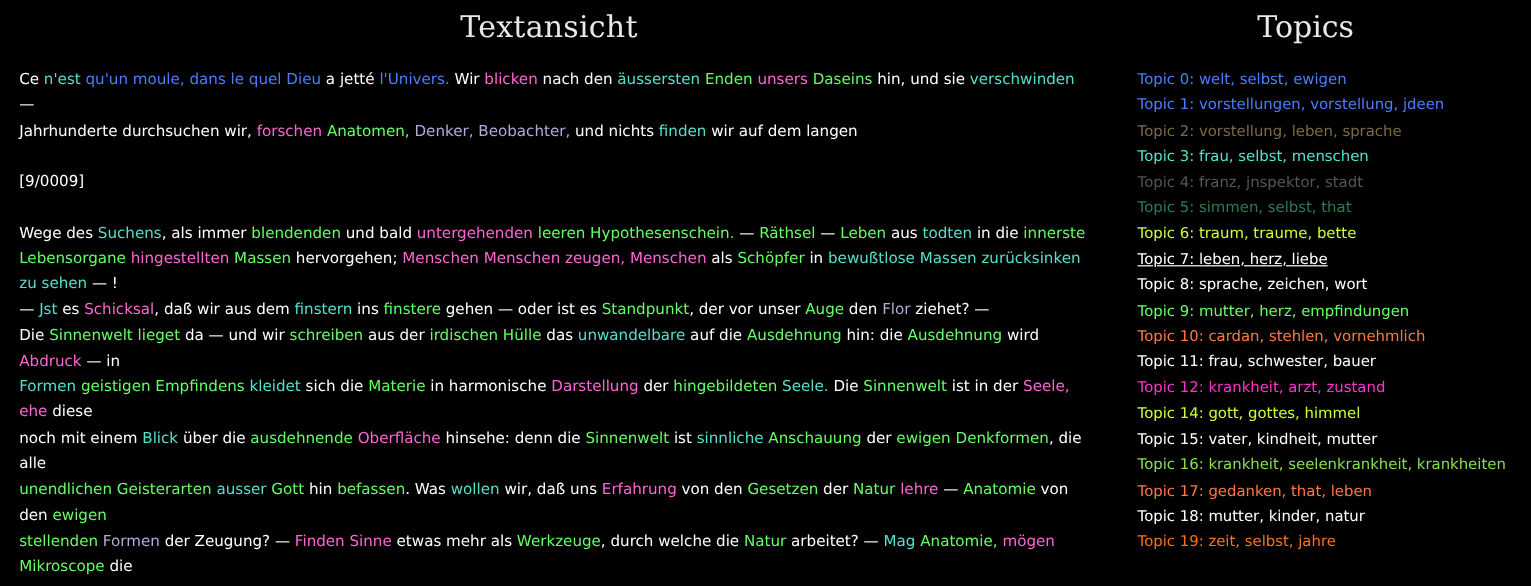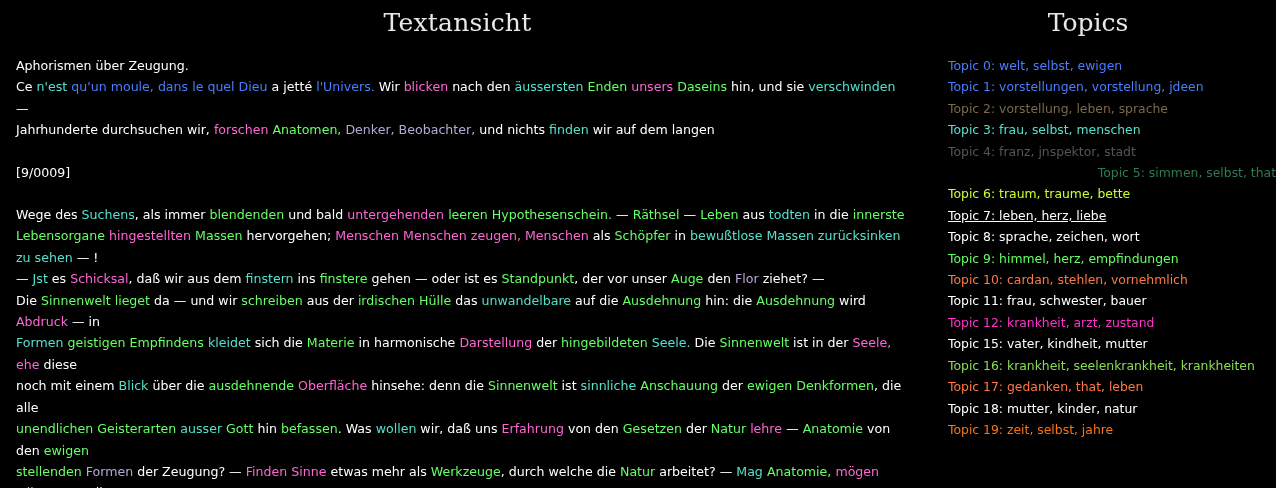--- a/index.html
+++ b/index.html
@@ -82,21 +82,20 @@
   }
 </style>
 </head>
 <body>
 
 <div class="page">
 
   <div class="text-panel">
     <div class="panel-title">Textansicht</div>
     <div class="text-body" id="text-body">
-        <div class="para"><span class="tok" style="color: rgb(255, 255, 255);">Aphorismen über Zeugung.</span></div>
         <div class="para"><span class="tok" style="color: rgb(255, 255, 255);">Ce </span><span class="tok" style="color: rgb(85, 224, 204);">n'est</span><span class="tok" style="color: rgb(255, 255, 255);"> </span><span class="tok" style="color: rgb(74, 125, 255);">qu'un moule, dans le quel Dieu</span><span class="tok" style="color: rgb(255, 255, 255);"> a jetté </span><span class="tok" style="color: rgb(74, 125, 255);">l'Univers.</span><span class="tok" style="color: rgb(255, 255, 255);"> Wir </span><span class="tok" style="color: rgb(255, 102, 212);">blicken</span><span class="tok" style="color: rgb(255, 255, 255);"> nach den </span><span class="tok" style="color: rgb(85, 224, 204);">äussersten</span><span class="tok" style="color: rgb(255, 255, 255);"> </span><span class="tok" style="color: rgb(102, 255, 102);">Enden</span><span class="tok" style="color: rgb(255, 255, 255);"> </span><span class="tok" style="color: rgb(255, 102, 212);">unsers</span><span class="tok" style="color: rgb(255, 255, 255);"> </span><span class="tok" style="color: rgb(102, 255, 102);">Daseins</span><span class="tok" style="color: rgb(255, 255, 255);"> hin, und sie </span><span class="tok" style="color: rgb(85, 224, 204);">verschwinden</span><span class="tok" style="color: rgb(255, 255, 255);"> —</span></div>
         <div class="para spacer-after"><span class="tok" style="color: rgb(255, 255, 255);">Jahrhunderte durchsuchen wir, </span><span class="tok" style="color: rgb(255, 102, 212);">forschen</span><span class="tok" style="color: rgb(255, 255, 255);"> </span><span class="tok" style="color: rgb(102, 255, 102);">Anatomen,</span><span class="tok" style="color: rgb(255, 255, 255);"> </span><span class="tok" style="color: rgb(184, 168, 216);">Denker, Beobachter,</span><span class="tok" style="color: rgb(255, 255, 255);"> und nichts </span><span class="tok" style="color: rgb(85, 224, 204);">finden</span><span class="tok" style="color: rgb(255, 255, 255);"> wir auf dem langen</span></div>
         <div class="para spacer-after"><span class="tok" style="color: rgb(255, 255, 255);">[9/0009]</span></div>
         <div class="para"><span class="tok" style="color: rgb(255, 255, 255);">Wege des </span><span class="tok" style="color: rgb(85, 224, 204);">Suchens</span><span class="tok" style="color: rgb(255, 255, 255);">, als immer </span><span class="tok" style="color: rgb(102, 255, 102);">blendenden</span><span class="tok" style="color: rgb(255, 255, 255);"> und bald </span><span class="tok" style="color: rgb(255, 102, 212);">untergehenden</span><span class="tok" style="color: rgb(255, 255, 255);"> </span><span class="tok" style="color: rgb(102, 255, 102);">leeren Hypothesenschein.</span><span class="tok" style="color: rgb(255, 255, 255);"> — </span><span class="tok" style="color: rgb(102, 255, 102);">Räthsel</span><span class="tok" style="color: rgb(255, 255, 255);"> — </span><span class="tok" style="color: rgb(102, 255, 102);">Leben</span><span class="tok" style="color: rgb(255, 255, 255);"> aus </span><span class="tok" style="color: rgb(85, 224, 204);">todten</span><span class="tok" style="color: rgb(255, 255, 255);"> in die </span><span class="tok" style="color: rgb(102, 255, 102);">innerste</span></div>
         <div class="para"><span class="tok" style="color: rgb(102, 255, 102);">Lebensorgane</span><span class="tok" style="color: rgb(255, 255, 255);"> </span><span class="tok" style="color: rgb(255, 102, 212);">hingestellten</span><span class="tok" style="color: rgb(255, 255, 255);"> </span><span class="tok" style="color: rgb(102, 255, 102);">Massen</span><span class="tok" style="color: rgb(255, 255, 255);"> hervorgehen; </span><span class="tok" style="color: rgb(255, 102, 212);">Menschen Menschen zeugen,</span><span class="tok" style="color: rgb(255, 255, 255);"> </span><span class="tok" style="color: rgb(255, 102, 212);">Menschen</span><span class="tok" style="color: rgb(255, 255, 255);"> als </span><span class="tok" style="color: rgb(102, 255, 102);">Schöpfer</span><span class="tok" style="color: rgb(255, 255, 255);"> in </span><span class="tok" style="color: rgb(85, 224, 204);">bewußtlose Massen zurücksinken zu sehen</span><span class="tok" style="color: rgb(255, 255, 255);"> — !</span></div>
         <div class="para"><span class="tok" style="color: rgb(255, 255, 255);">— </span><span class="tok" style="color: rgb(85, 224, 204);">Jst</span><span class="tok" style="color: rgb(255, 255, 255);"> es </span><span class="tok" style="color: rgb(255, 102, 212);">Schicksal</span><span class="tok" style="color: rgb(255, 255, 255);">, daß wir aus dem </span><span class="tok" style="color: rgb(85, 224, 204);">finstern</span><span class="tok" style="color: rgb(255, 255, 255);"> ins </span><span class="tok" style="color: rgb(102, 255, 102);">finstere</span><span class="tok" style="color: rgb(255, 255, 255);"> gehen — oder ist es </span><span class="tok" style="color: rgb(102, 255, 102);">Standpunkt</span><span class="tok" style="color: rgb(255, 255, 255);">, der vor unser </span><span class="tok" style="color: rgb(102, 255, 102);">Auge</span><span class="tok" style="color: rgb(255, 255, 255);"> den </span><span class="tok" style="color: rgb(184, 168, 216);">Flor</span><span class="tok" style="color: rgb(255, 255, 255);"> ziehet? —</span></div>
         <div class="para"><span class="tok" style="color: rgb(255, 255, 255);">Die </span><span class="tok" style="color: rgb(102, 255, 102);">Sinnenwelt lieget</span><span class="tok" style="color: rgb(255, 255, 255);"> da — und wir </span><span class="tok" style="color: rgb(102, 255, 102);">schreiben</span><span class="tok" style="color: rgb(255, 255, 255);"> aus der </span><span class="tok" style="color: rgb(102, 255, 102);">irdischen Hülle</span><span class="tok" style="color: rgb(255, 255, 255);"> das </span><span class="tok" style="color: rgb(85, 224, 204);">unwandelbare</span><span class="tok" style="color: rgb(255, 255, 255);"> auf die </span><span class="tok" style="color: rgb(102, 255, 102);">Ausdehnung</span><span class="tok" style="color: rgb(255, 255, 255);"> hin: die </span><span class="tok" style="color: rgb(102, 255, 102);">Ausdehnung</span><span class="tok" style="color: rgb(255, 255, 255);"> wird </span><span class="tok" style="color: rgb(255, 102, 212);">Abdruck</span><span class="tok" style="color: rgb(255, 255, 255);"> — in</span></div>
         <div class="para"><span class="tok" style="color: rgb(85, 224, 204);">Formen</span><span class="tok" style="color: rgb(255, 255, 255);"> </span><span class="tok" style="color: rgb(102, 255, 102);">geistigen Empfindens</span><span class="tok" style="color: rgb(255, 255, 255);"> </span><span class="tok" style="color: rgb(85, 224, 204);">kleidet</span><span class="tok" style="color: rgb(255, 255, 255);"> sich die </span><span class="tok" style="color: rgb(102, 255, 102);">Materie</span><span class="tok" style="color: rgb(255, 255, 255);"> in harmonische </span><span class="tok" style="color: rgb(255, 102, 212);">Darstellung</span><span class="tok" style="color: rgb(255, 255, 255);"> der </span><span class="tok" style="color: rgb(102, 255, 102);">hingebildeten</span><span class="tok" style="color: rgb(255, 255, 255);"> </span><span class="tok" style="color: rgb(85, 224, 204);">Seele.</span><span class="tok" style="color: rgb(255, 255, 255);"> Die </span><span class="tok" style="color: rgb(102, 255, 102);">Sinnenwelt</span><span class="tok" style="color: rgb(255, 255, 255);"> ist in der </span><span class="tok" style="color: rgb(255, 102, 212);">Seele, ehe</span><span class="tok" style="color: rgb(255, 255, 255);"> diese</span></div>
         <div class="para"><span class="tok" style="color: rgb(255, 255, 255);">noch mit einem </span><span class="tok" style="color: rgb(85, 224, 204);">Blick</span><span class="tok" style="color: rgb(255, 255, 255);"> über die </span><span class="tok" style="color: rgb(102, 255, 102);">ausdehnende</span><span class="tok" style="color: rgb(255, 255, 255);"> </span><span class="tok" style="color: rgb(255, 102, 212);">Oberfläche</span><span class="tok" style="color: rgb(255, 255, 255);"> hinsehe: denn die </span><span class="tok" style="color: rgb(102, 255, 102);">Sinnenwelt</span><span class="tok" style="color: rgb(255, 255, 255);"> ist </span><span class="tok" style="color: rgb(85, 224, 204);">sinnliche</span><span class="tok" style="color: rgb(255, 255, 255);"> </span><span class="tok" style="color: rgb(102, 255, 102);">Anschauung</span><span class="tok" style="color: rgb(255, 255, 255);"> der </span><span class="tok" style="color: rgb(102, 255, 102);">ewigen Denkformen</span><span class="tok" style="color: rgb(255, 255, 255);">, die alle</span></div>
         <div class="para"><span class="tok" style="color: rgb(102, 255, 102);">unendlichen Geisterarten</span><span class="tok" style="color: rgb(255, 255, 255);"> </span><span class="tok" style="color: rgb(85, 224, 204);">ausser</span><span class="tok" style="color: rgb(255, 255, 255);"> </span><span class="tok" style="color: rgb(102, 255, 102);">Gott</span><span class="tok" style="color: rgb(255, 255, 255);"> hin </span><span class="tok" style="color: rgb(102, 255, 102);">befassen</span><span class="tok" style="color: rgb(255, 255, 255);">. Was </span><span class="tok" style="color: rgb(85, 224, 204);">wollen</span><span class="tok" style="color: rgb(255, 255, 255);"> wir, daß uns </span><span class="tok" style="color: rgb(255, 102, 212);">Erfahrung</span><span class="tok" style="color: rgb(255, 255, 255);"> von den </span><span class="tok" style="color: rgb(102, 255, 102);">Gesetzen</span><span class="tok" style="color: rgb(255, 255, 255);"> der </span><span class="tok" style="color: rgb(102, 255, 102);">Natur</span><span class="tok" style="color: rgb(255, 255, 255);"> </span><span class="tok" style="color: rgb(255, 102, 212);">lehre</span><span class="tok" style="color: rgb(255, 255, 255);"> — </span><span class="tok" style="color: rgb(102, 255, 102);">Anatomie</span><span class="tok" style="color: rgb(255, 255, 255);"> von den </span><span class="tok" style="color: rgb(102, 255, 102);">ewigen</span></div>
@@ -105,28 +104,29 @@
   </div>
 
   <div class="topics-panel">
     <div class="topics-title">Topics</div>
     <div class="topics-list" id="topics-list">
         <div class="topic-item" style="color: rgb(74, 125, 255);">Topic 0: welt, selbst, ewigen</div>
         <div class="topic-item" style="color: rgb(74, 125, 255);">Topic 1: vorstellungen, vorstellung, jdeen</div>
         <div class="topic-item" style="color: rgb(122, 106, 74);">Topic 2: vorstellung, leben, sprache</div>
         <div class="topic-item" style="color: rgb(85, 224, 204);">Topic 3: frau, selbst, menschen</div>
         <div class="topic-item" style="color: rgb(85, 85, 85);">Topic 4: franz, jnspektor, stadt</div>
-        <div class="topic-item" style="color: rgb(47, 122, 82); text-align: right;">Topic 5: simmen, selbst, that</div>
+        <div class="topic-item" style="color: rgb(47, 122, 82);">Topic 5: simmen, selbst, that</div>
         <div class="topic-item" style="color: rgb(204, 255, 51);">Topic 6: traum, traume, bette</div>
         <div class="topic-item" style="color: rgb(255, 255, 255); text-decoration: underline;">Topic 7: leben, herz, liebe</div>
         <div class="topic-item" style="color: rgb(255, 255, 255);">Topic 8: sprache, zeichen, wort</div>
-        <div class="topic-item" style="color: rgb(102, 255, 102);">Topic 9: himmel, herz, empfindungen</div>
+        <div class="topic-item" style="color: rgb(102, 255, 102);">Topic 9: mutter, herz, empfindungen</div>
         <div class="topic-item" style="color: rgb(255, 119, 68);">Topic 10: cardan, stehlen, vornehmlich</div>
         <div class="topic-item" style="color: rgb(255, 255, 255);">Topic 11: frau, schwester, bauer</div>
         <div class="topic-item" style="color: rgb(255, 51, 204);">Topic 12: krankheit, arzt, zustand</div>
+        <div class="topic-item" style="color: rgb(204, 255, 51);">Topic 14: gott, gottes, himmel</div>
         <div class="topic-item" style="color: rgb(255, 255, 255);">Topic 15: vater, kindheit, mutter</div>
         <div class="topic-item" style="color: rgb(136, 221, 85);">Topic 16: krankheit, seelenkrankheit, krankheiten</div>
         <div class="topic-item" style="color: rgb(255, 119, 68);">Topic 17: gedanken, that, leben</div>
         <div class="topic-item" style="color: rgb(255, 255, 255);">Topic 18: mutter, kinder, natur</div>
         <div class="topic-item" style="color: #f97316;">Topic 19: zeit, selbst, jahre</div>
       </div>
   </div>
 
 </div>
 

